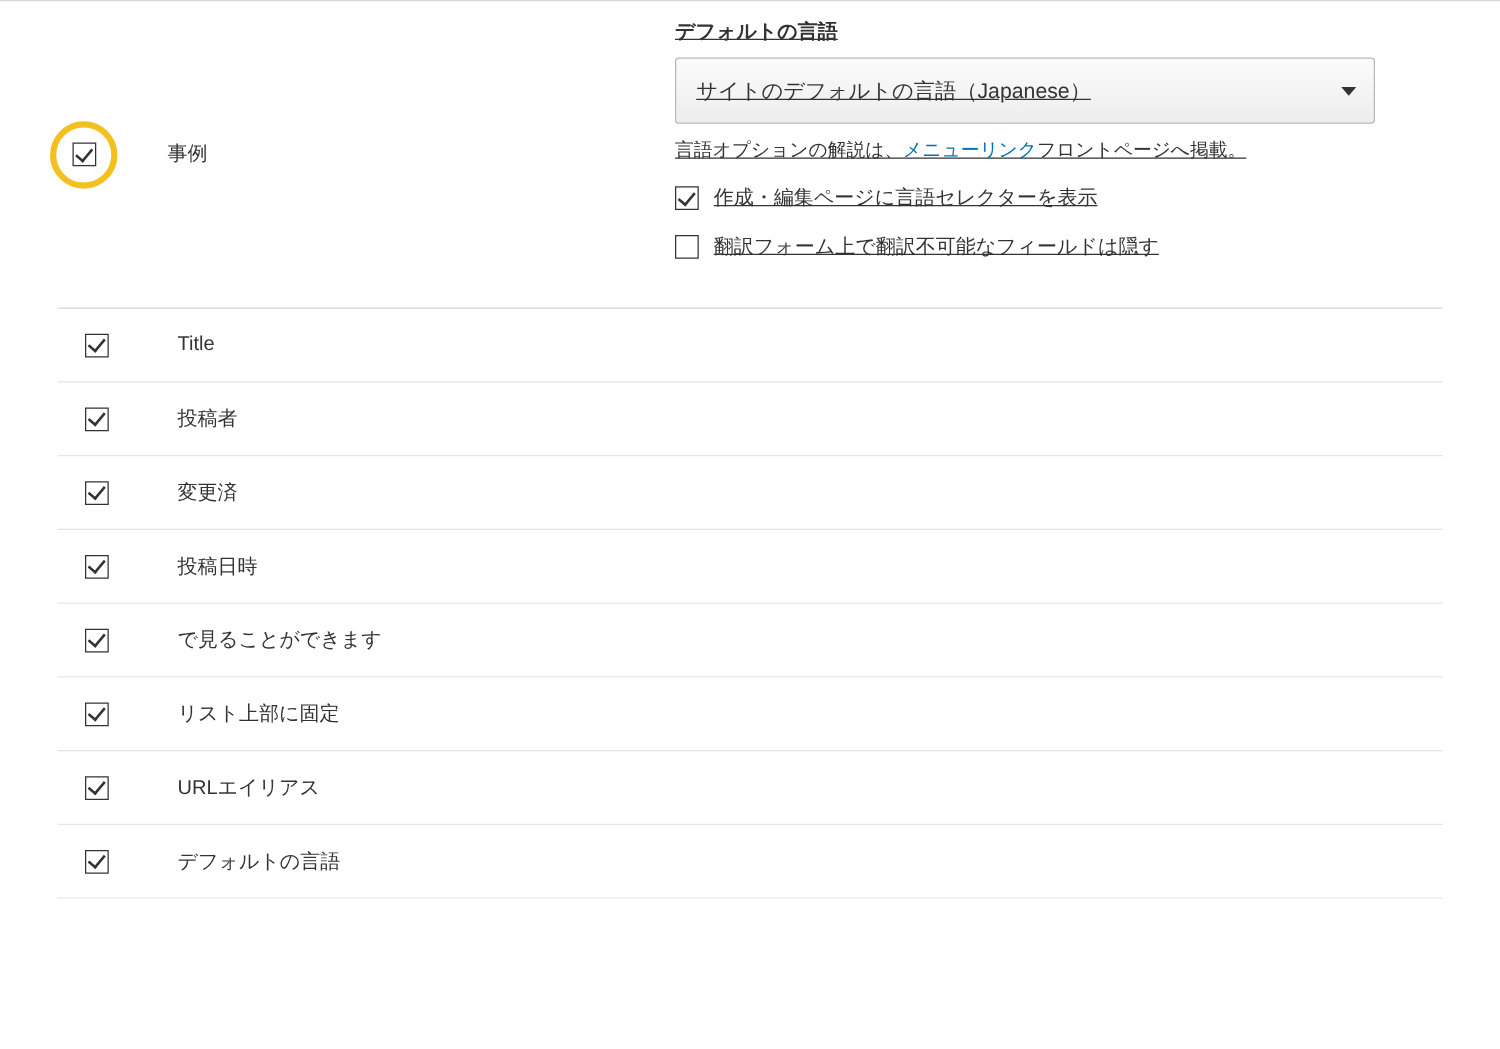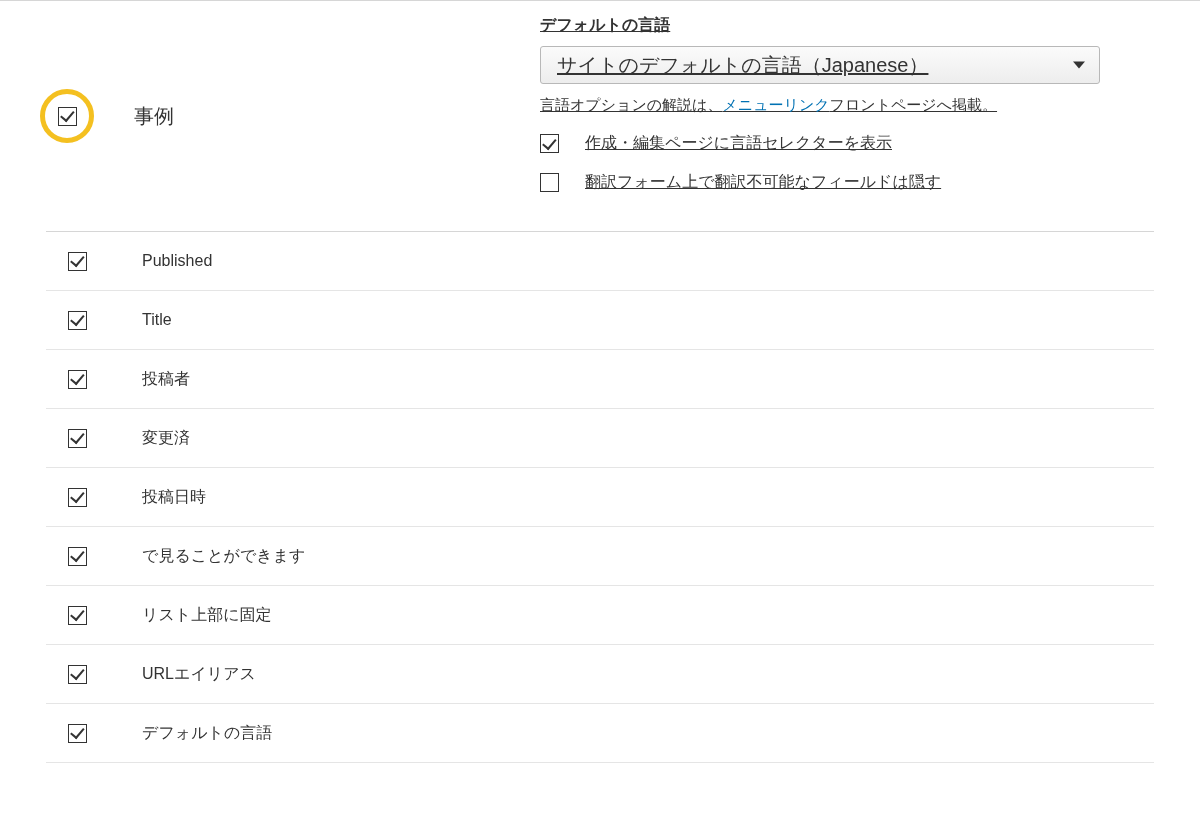--- a/index.html
+++ b/index.html
@@ -56,45 +56,45 @@
       content: "";
       display: block;
       width: 11px;
       height: 6px;
       border-left: 2px solid #333;
       border-bottom: 2px solid #333;
       transform: rotate(-50deg) translate(1px, -1px);
     }
 
     .top-jirei-label {
-      font-size: 20px;
+      font-size: 16px;
       color: #333;
     }
 
     .section-label {
       font-weight: bold;
       font-size: 16px;
       margin-bottom: 10px;
     }
 
     .select-wrap {
       position: relative;
       width: 560px;
       margin-bottom: 12px;
     }
     .select {
       width: 100%;
-      height: 38px;
+      height: 53px;
       border: 1px solid #b8b8b8;
       border-radius: 3px;
       background: linear-gradient(#fbfbfb, #ededed);
       display: flex;
       align-items: center;
       padding: 0 40px 0 16px;
-      font-size: 20px;
+      font-size: 17px;
       color: #333;
       cursor: pointer;
       position: relative;
     }
     .select-arrow {
       position: absolute;
       right: 14px;
       top: 50%;
       transform: translateY(-50%);
       width: 0; height: 0;
@@ -109,21 +109,21 @@
       color: #333;
     }
     .help-text a {
       color: #0071b3;
       text-decoration: none;
     }
 
     .inline-check-row {
       display: flex;
       align-items: center;
-      gap: 26px;
+      gap: 12px;
       margin-bottom: 18px;
       font-size: 16px;
     }
 
     .field-list {
       padding: 0 46px 0 46px;
     }
     .field-list hr.top-divider {
       border: none;
       border-top: 1px solid #d6d6d6;
@@ -181,26 +181,20 @@
       <div class="inline-check-row">
         <span class="checkbox"></span>
         <span>翻訳フォーム上で翻訳不可能なフィールドは隠す</span>
       </div>
     </div>
   </div>
 
   <div class="field-list">
     <hr class="top-divider">
 
-  <div class="field-row">
-        <div class="checkbox-cell">
-          <span class="checkbox checked"></span>
-        </div>
-        <div class="label-cell">Published</div>
-      </div>
       <div class="field-row">
         <div class="checkbox-cell">
           <span class="checkbox checked"></span>
         </div>
         <div class="label-cell">Title</div>
       </div>
       <div class="field-row">
         <div class="checkbox-cell">
           <span class="checkbox checked"></span>
         </div>

